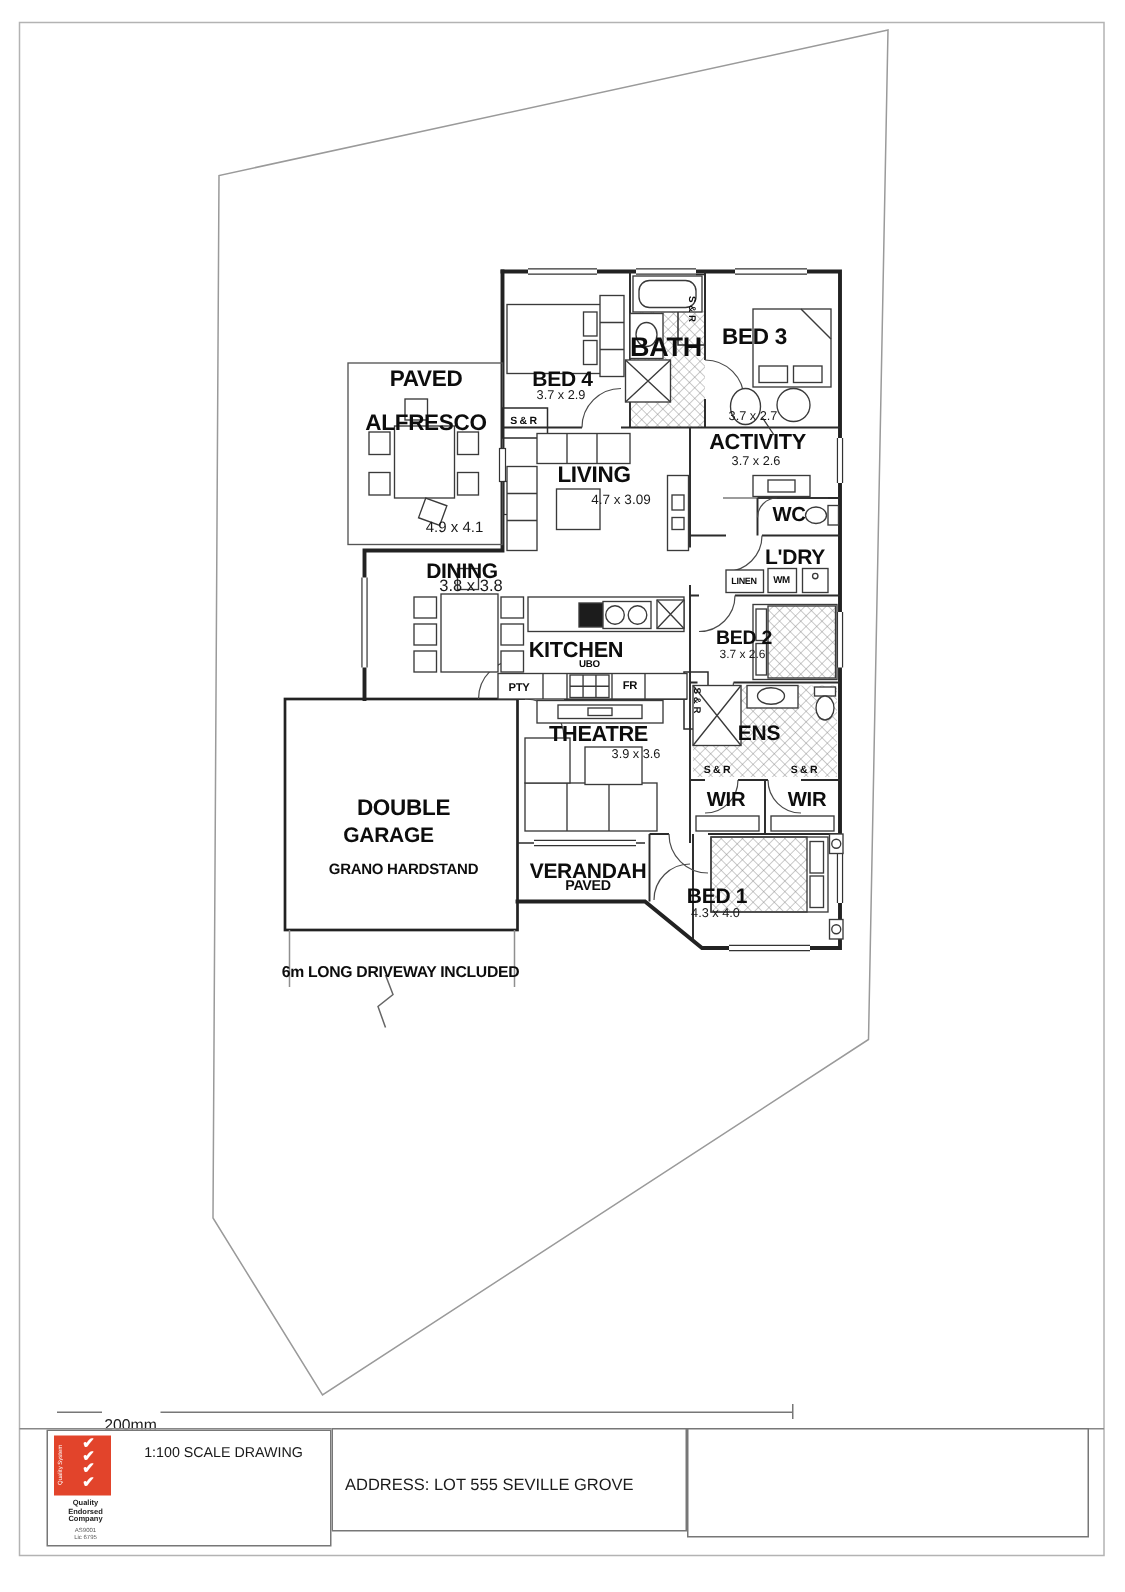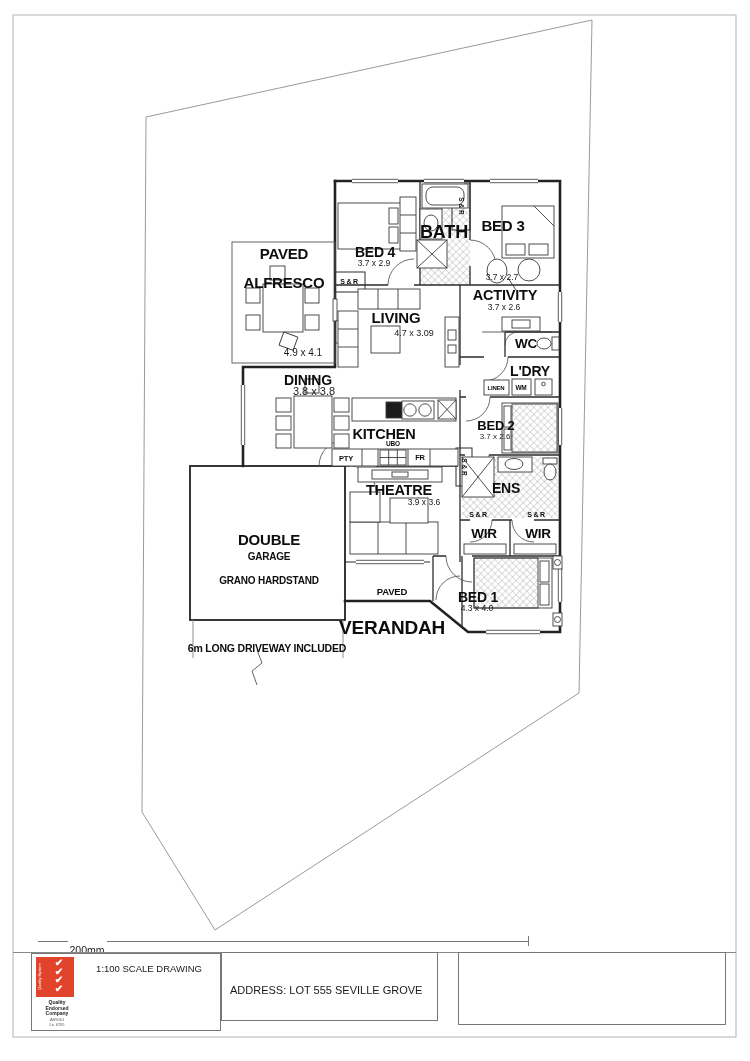--- a/index.html
+++ b/index.html
@@ -310,24 +310,24 @@
 
 <div class="lbl" style="left:506px;top:488px;font-size:14px;">ENS</div>
 
 <div class="lbl" style="left:484px;top:533px;font-size:13.5px;">WIR</div>
 <div class="lbl" style="left:538px;top:533px;font-size:13.5px;">WIR</div>
 
 <div class="lbl" style="left:399px;top:490px;font-size:14.5px;">THEATRE</div>
 <div class="dim" style="left:398px;top:502px;font-size:8.5px;margin-left:26px;">3.9 x 3.6</div>
 
 <div class="lbl" style="left:269px;top:539px;font-size:15px;">DOUBLE</div>
-<div class="lbl" style="left:269px;top:556px;font-size:10px;">GARAGE</div>
+<div class="lbl" style="left:259px;top:556px;font-size:14px;">GARAGE</div>
 <div class="lbl" style="left:269px;top:580px;font-size:10px;text-align:right;">GRANO HARDSTAND</div>
 
-<div class="lbl" style="left:392px;top:580px;font-size:19px;margin-top:48px;">VERANDAH</div>
+<div class="lbl" style="left:392px;top:580px;font-size:14px;">VERANDAH</div>
 <div class="lbl" style="left:392px;top:591px;font-size:9.5px;">PAVED</div>
 
 <div class="lbl" style="left:478px;top:597px;font-size:14px;">BED 1</div>
 <div class="dim" style="left:477px;top:608px;font-size:8.5px;">4.3 x 4.0</div>
 
 <div class="lbl" style="left:267px;top:648px;font-size:10.5px;">6m LONG DRIVEWAY INCLUDED</div>
 
 <div class="lbl" style="left:349px;top:281px;font-size:7px;">S &amp; R</div>
 <div class="vlbl" style="left:461px;top:206px;font-size:6.5px;">S &amp; R</div>
 <div class="vlbl" style="left:464px;top:467px;font-size:6.5px;">S &amp; R</div>
@@ -363,19 +363,19 @@
       <div>Company</div>
     </div>
     <div style="position:absolute;left:0;top:61px;width:42px;text-align:center;font-size:4px;line-height:4.5px;color:#555;">
       <div>AS9001</div>
       <div>Lic 6795</div>
     </div>
   </div>
   <div style="position:absolute;left:46px;top:9px;width:142px;text-align:center;font-size:9.5px;font-weight:400;color:#1a1a1a;">1:100 SCALE DRAWING</div>
 </div>
 
-<div class="tbox" style="left:221px;top:952px;width:217px;height:69px;">
+<div class="tbox" style="left:221px;top:952px;width:237px;height:69px;">
   <div style="position:absolute;left:8px;top:31px;font-size:11px;color:#1a1a1a;">ADDRESS: LOT 555 SEVILLE GROVE</div>
 </div>
 
 <div class="tbox" style="left:458px;top:952px;width:268px;height:73px;"></div>
 
 </div>
 
 </body></html>

